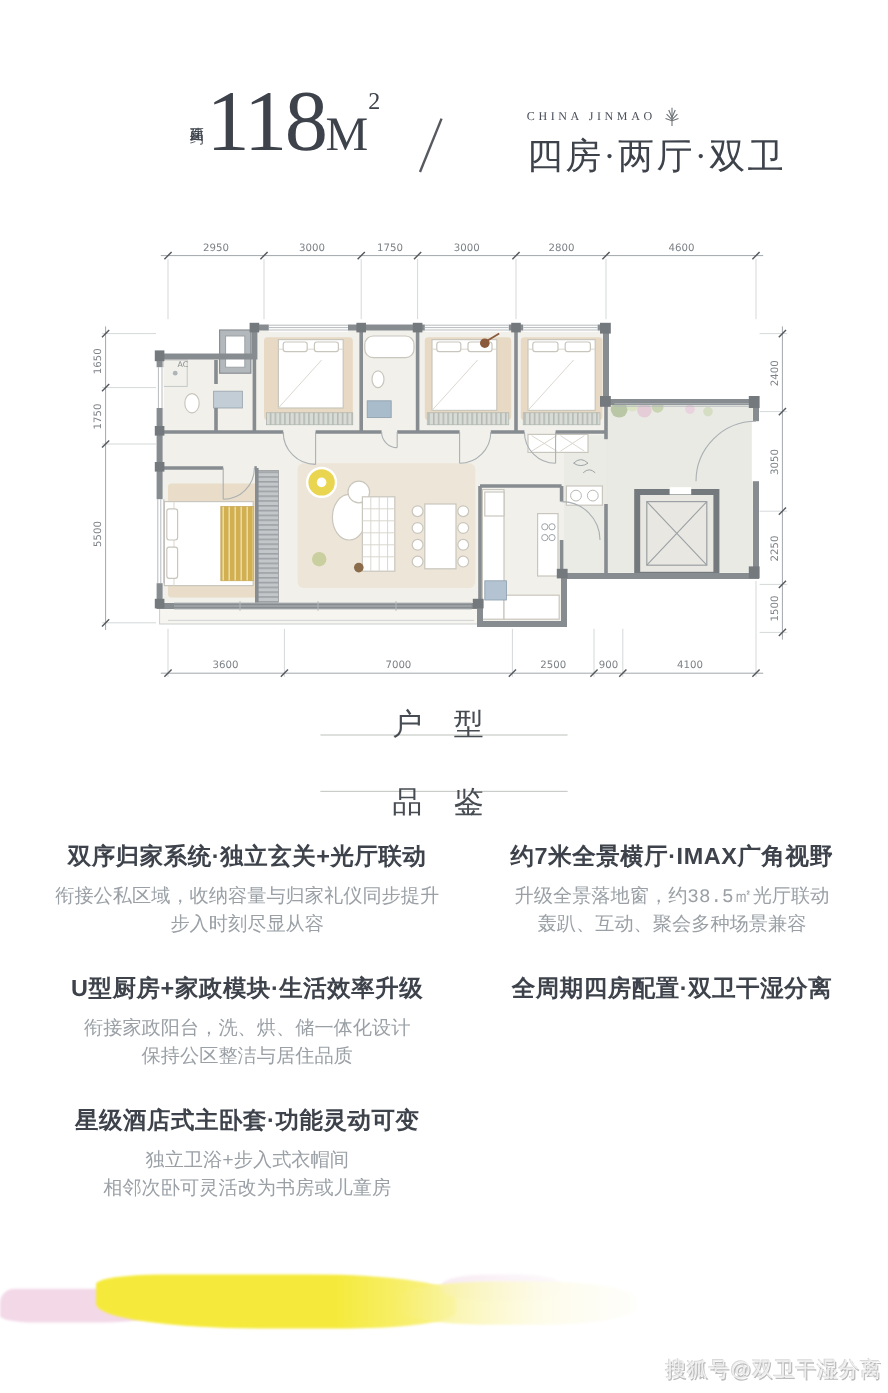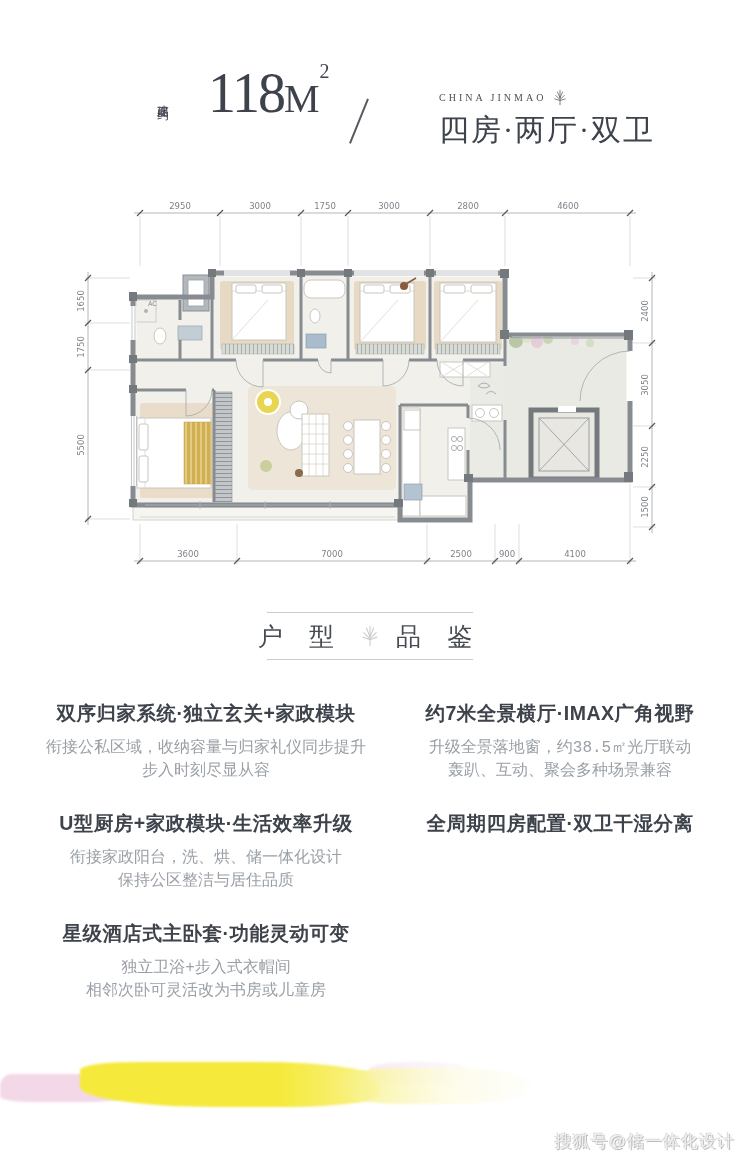--- a/index.html
+++ b/index.html
@@ -5,21 +5,21 @@
   html,body{margin:0;padding:0;background:#fff;}
   .page{position:relative;width:740px;height:1161px;background:#fff;overflow:hidden;
         font-family:"Liberation Sans",sans-serif;}
 
   
   .hdr{position:absolute;top:72px;left:0;width:740px;height:90px;}
   .hdr-vert{position:absolute;left:155px;top:24px;writing-mode:vertical-rl;text-orientation:upright;
             font-size:11.5px;letter-spacing:2px;color:var(--text-dark);font-family:"Liberation Serif",serif;}
   .hdr-num{position:absolute;left:172px;top:-12px;color:var(--text-dark);
            font-family:"Liberation Serif",serif;font-weight:400;}
-  .hdr-num .n{font-size:56px;letter-spacing:-2px;margin-left:36px;}
+  .hdr-num .n{font-size:72px;letter-spacing:-2px;}
   .hdr-num .u{font-size:40px;letter-spacing:0;}
   .hdr-num .s{font-size:20px;vertical-align:34px;}
   .hdr-slash{position:absolute;left:358px;top:25px;width:1.5px;height:48px;background:#565a60;
              transform:rotate(22deg);}
   .hdr-brand{position:absolute;left:394px;top:20px;width:200px;margin-left:45px;}
   .brand-en{font-size:10px;letter-spacing:3px;color:#4a4f58;font-family:"Liberation Serif",serif;}
   .layout-cn{margin-top:7px;font-size:30px;letter-spacing:2px;color:var(--text-dark);
              font-family:"Liberation Serif",serif;white-space:nowrap;}
   .hdr-tree{position:absolute;left:552px;top:16px;}
 
@@ -34,21 +34,21 @@
   .win{stroke:#b4b8bb;stroke-width:.8;}
   .dimline{stroke:#9ea3a7;stroke-width:.8;}
   .extln{stroke:#ccd0d2;stroke-width:.7;}
   .tick{stroke:#55595e;stroke-width:1.2;}
   .dimtxt{font:8.5px "DejaVu Sans",sans-serif;fill:var(--dim-text);}
   .actxt{font:6.5px "DejaVu Sans",sans-serif;fill:#878c91;}
 
   
   .section{position:absolute;top:612px;left:0;width:740px;text-align:center;}
   .sec-rule{width:206px;height:1px;background:#c9ccc9;margin:0 auto;}
-  .sec-row{display:flex;align-items:center;justify-content:center;gap:16px;height:46px;}
+  .sec-row{display:flex;align-items:center;justify-content:center;gap:16px;height:46px;flex-direction:column;}
   .sec-txt{font-size:25px;letter-spacing:10px;color:#474c52;font-family:"Liberation Serif",serif;}
 
   
   .feat{position:absolute;text-align:center;}
   .feat h3{margin:0;font-size:19.5px;letter-spacing:.5px;color:var(--text-dark);font-weight:700;}
   .feat p{margin:10px 0 0 0;font-size:16px;line-height:23px;color:var(--text-sub);font-family:Liberation Mono, monospace;}
   .fl{left:28px;width:356px;}
   .fr{left:395px;width:330px;}
   .r1{top:700px;} .r2{top:810px;} .r3{top:920px;}
 
@@ -451,21 +451,21 @@
           <line x1="0" y1="4" x2="-8" y2="1"></line>
             <line x1="0" y1="4" x2="8" y2="1"></line>
         </g>
       </svg>
       <span class="sec-txt">品 鉴</span>
     </div>
     <div class="sec-rule"></div>
   </div>
 
   <div class="feat fl r1">
-    <h3>双序归家系统·独立玄关+家政模块</h3>
+    <h3>双序归家系统·独立玄关+光厅联动</h3>
     <p><span>衔接公私区域，收纳容量与归家礼仪同步提升</span><br><span>步入时刻尽显从容</span></p>
   </div>
   <div class="feat fr r1">
     <h3>约7米全景横厅·IMAX广角视野</h3>
     <p><span>升级全景落地窗，约38.5㎡光厅联动</span><br><span>轰趴、互动、聚会多种场景兼容</span></p>
   </div>
   <div class="feat fl r2">
     <h3>U型厨房+家政模块·生活效率升级</h3>
     <p><span>衔接家政阳台，洗、烘、储一体化设计</span><br><span>保持公区整洁与居住品质</span></p>
   </div>
@@ -479,15 +479,15 @@
 
   <div class="band">
     <div class="blob b-pink1"></div>
     <div class="blob b-green"></div>
     <div class="blob b-yellow1"></div>
     <div class="blob b-pink2"></div>
     <div class="blob b-yellow2"></div>
     <div class="blob b-white"></div>
   </div>
 
-  <div class="mark">搜狐号@储一体化设计</div>
+  <div class="mark">搜狐号@双卫干湿分离</div>
 
 </div>
 
 </body></html>

